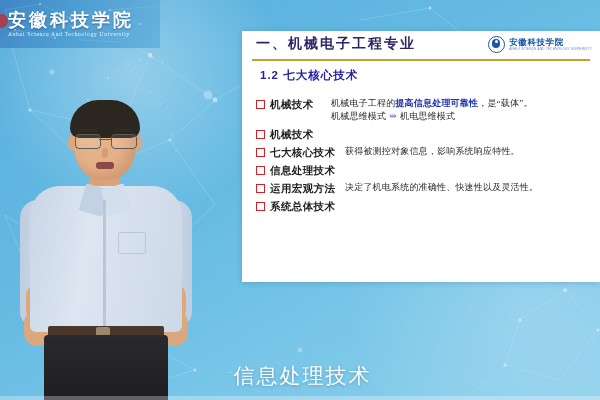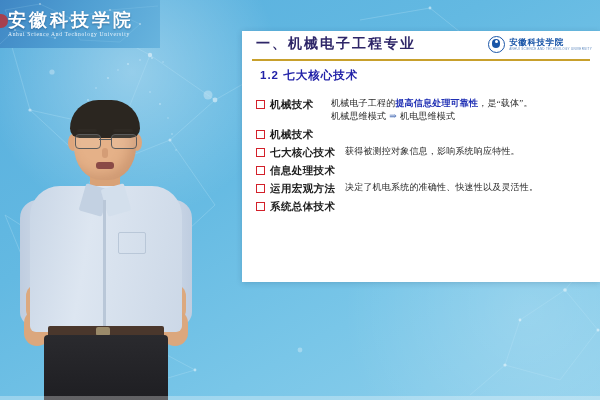--- a/index.html
+++ b/index.html
@@ -338,16 +338,19 @@
       </div>
 
       <div class="row w2">
         <span class="bul"></span>
         <span class="term">系统总体技术</span>
       </div>
 
     </div>
   </div>
 
+  <div class="caption">
+    <span class="cap-dot">·</span><span>信息处理技术</span>
+  </div>
 
   <div class="bottombar"></div>
 
 </div>
 
 </body></html>

